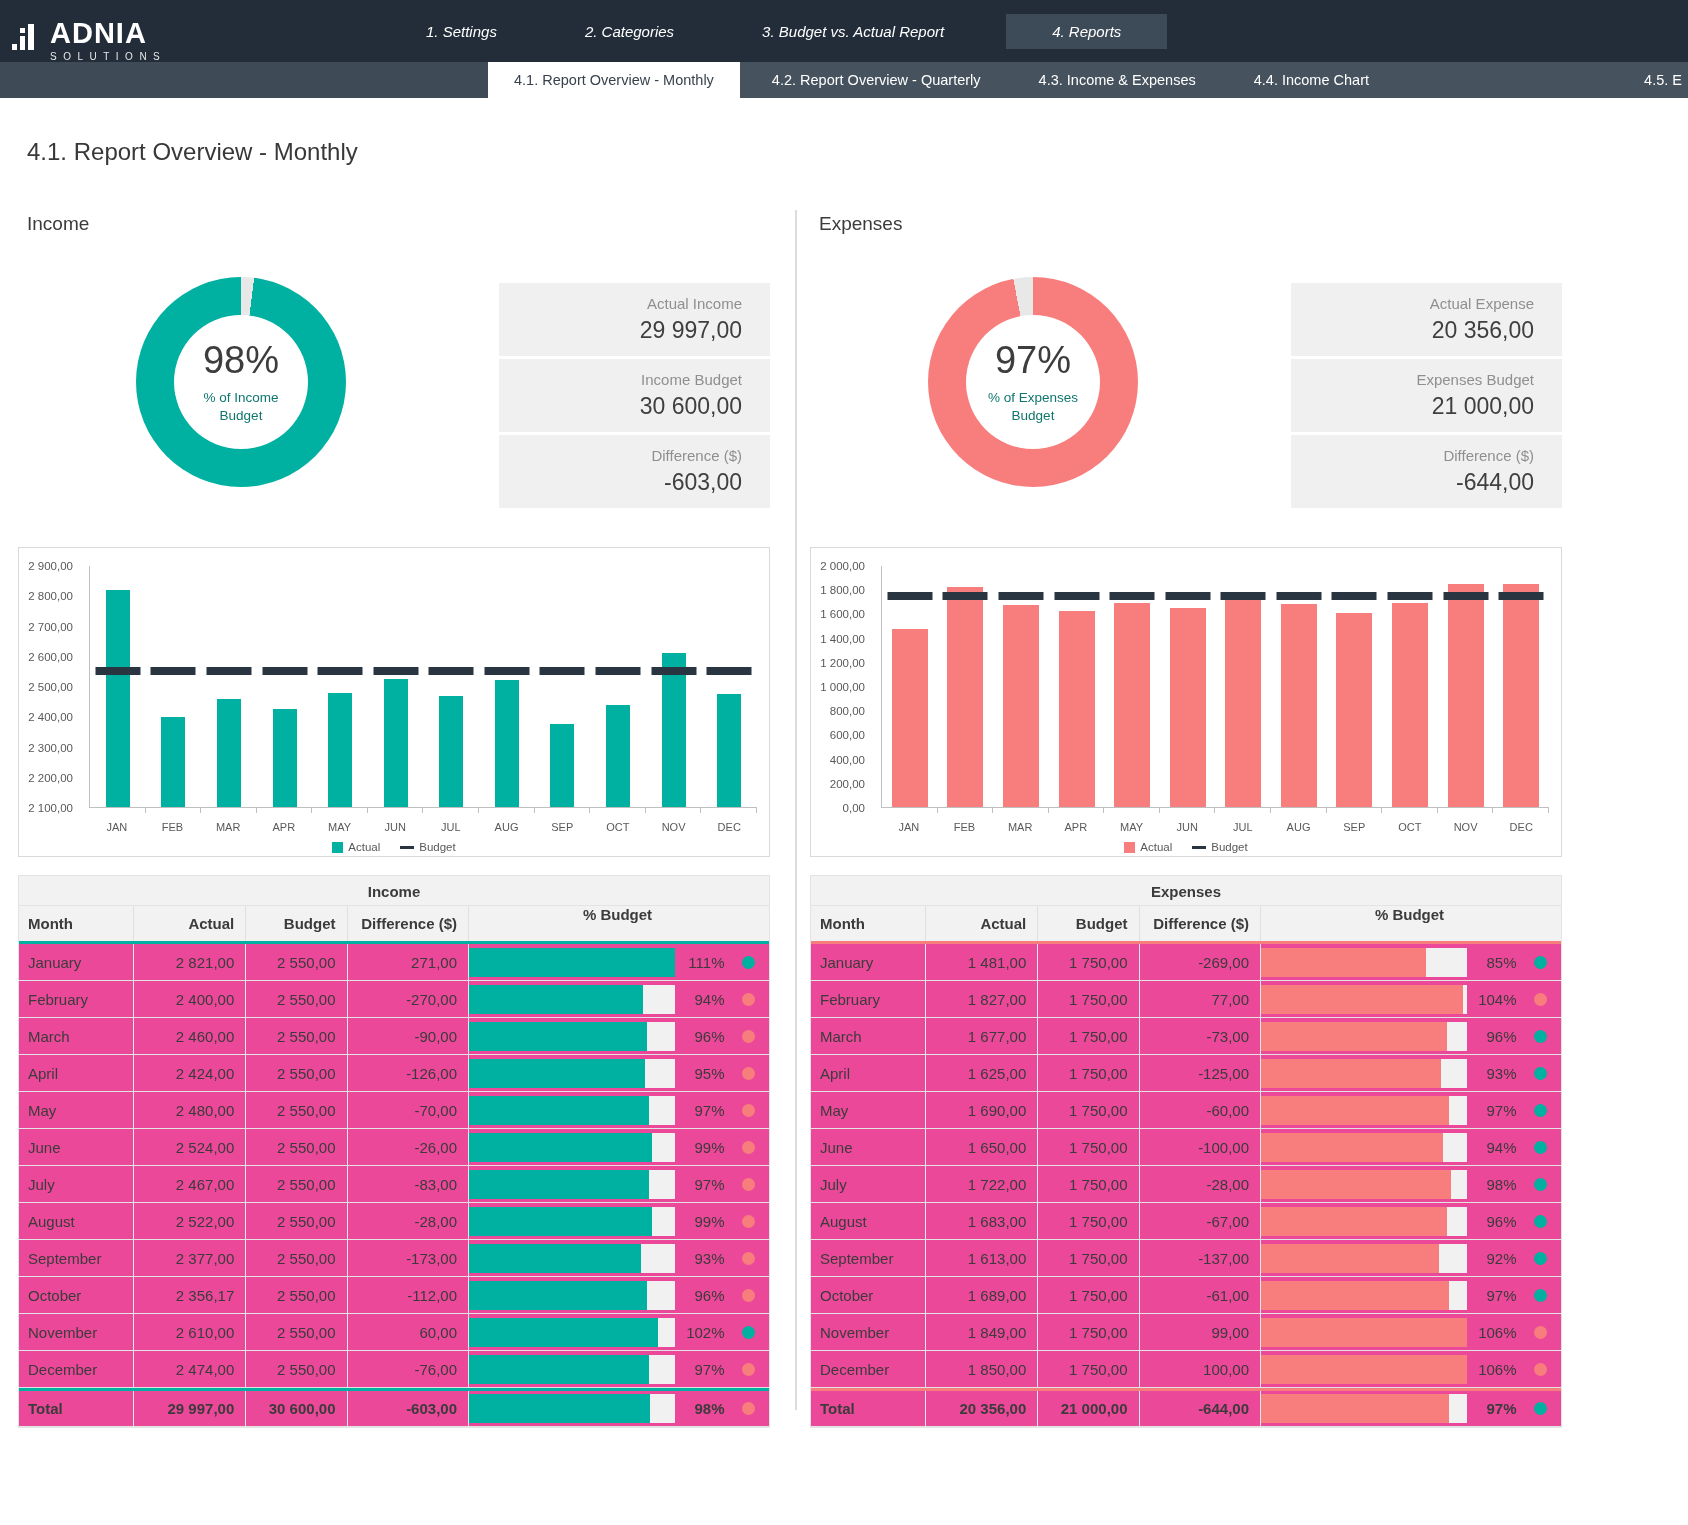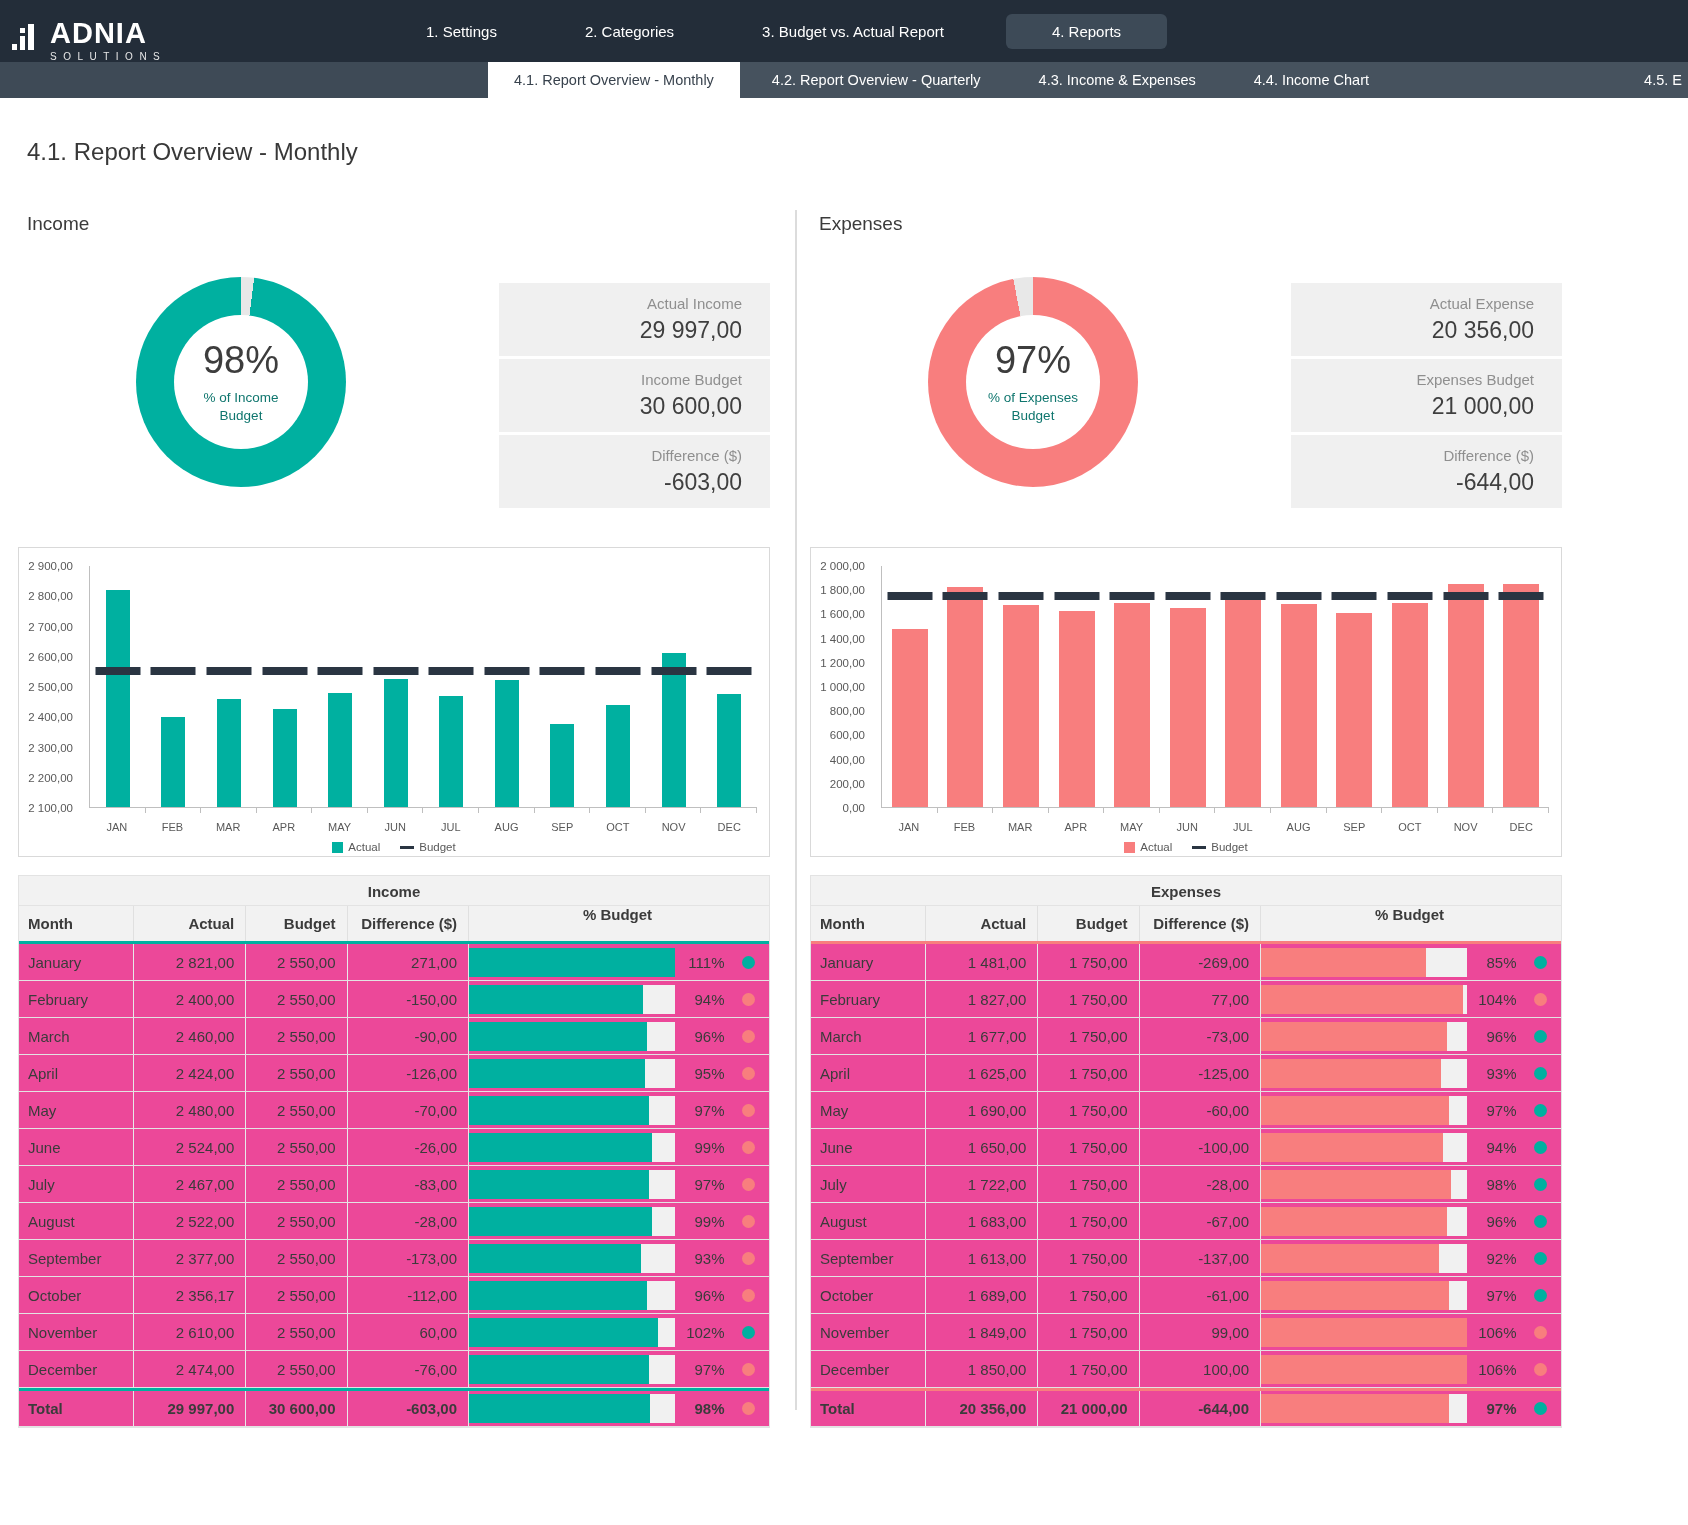--- a/index.html
+++ b/index.html
@@ -8,22 +8,22 @@
 
   
   .topbar { position:relative; height:62px; background:#232d39; color:#fff;
             display:flex; align-items:flex-end; }
   .logo { display:flex; align-items:flex-start; margin-left:12px; }
   .logo-icon { margin-top:6px; }
   .logo-text { margin-left:8px; }
   .logo-name { font-size:29px; font-weight:bold; letter-spacing:1px; line-height:30px; }
   .logo-tag  { font-size:10px; letter-spacing:6.5px; color:#e7e7e7; margin-top:3px; }
   .nav { position:absolute; left:400px; top:0; height:62px; display:flex; align-items:center; }
-  .nav-item { font-size:15px; padding:9px 26px; margin-right:36px; cursor:pointer; white-space:nowrap; }
-  .nav-item.active { background:#3d4a57; padding:9px 46px;border-radius:6px; }
+  .nav-item { font-size:15px; padding:9px 26px; margin-right:36px; cursor:pointer; white-space:nowrap;font-style:italic; }
+  .nav-item.active { background:#3d4a57; padding:9px 46px; }
 
   
   .subbar { height:36px; background:#46525e; display:flex; align-items:stretch;
             padding-left:488px; color:#fff; font-size:14.5px; overflow:hidden; position:relative; }
   .subbar::before { content:""; position:absolute; left:0; top:0; width:488px; height:36px; background:#3e4a56; }
   .sub-item { display:flex; align-items:center; padding:0 26px; margin-right:6px; cursor:pointer; white-space:nowrap; }
   .sub-item.active { background:#ffffff; color:#38424d; }
   .sub-item.last { margin-left:auto; margin-right:0; padding-right:6px; }
 
   .page-title { position:absolute; left:27px; top:138px; font-size:24px; font-weight:normal; color:#383838; }
@@ -264,21 +264,21 @@
           </div>
           <div class="cpct">111%</div>
           <div class="cdot">
             <span class="dot good"></span>
           </div>
         </div>
         <div class="row">
           <div class="c0">February</div>
           <div class="c1">2 400,00</div>
           <div class="c2">2 550,00</div>
-          <div class="c3">-150,00</div>
+          <div class="c3">-270,00</div>
           <div class="cbar">
             <div class="fill" style="width: 84.6847%;"></div>
           </div>
           <div class="cpct">94%</div>
           <div class="cdot">
             <span class="dot bad"></span>
           </div>
         </div>
         <div class="row">
           <div class="c0">March</div>

